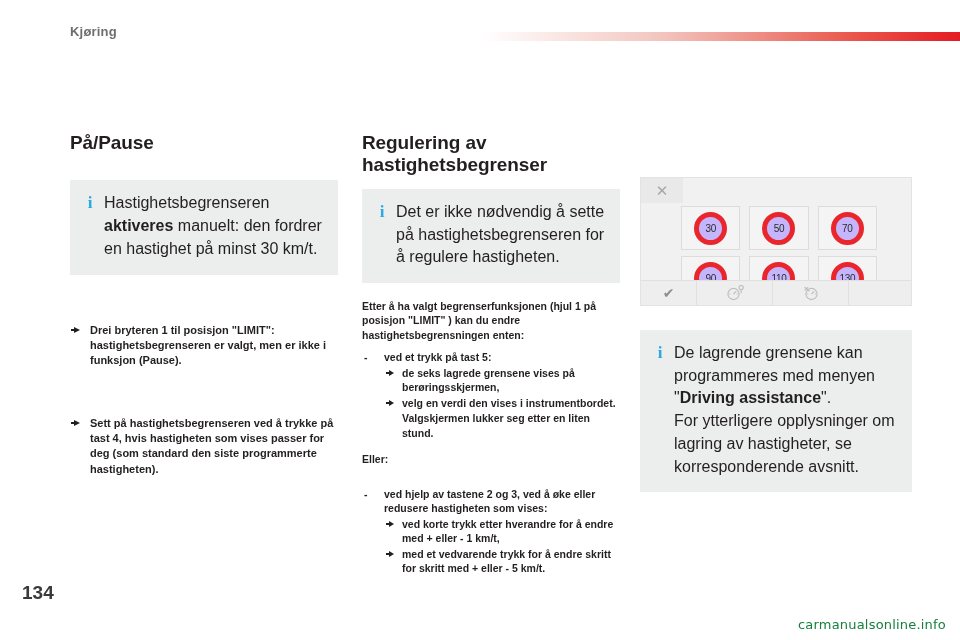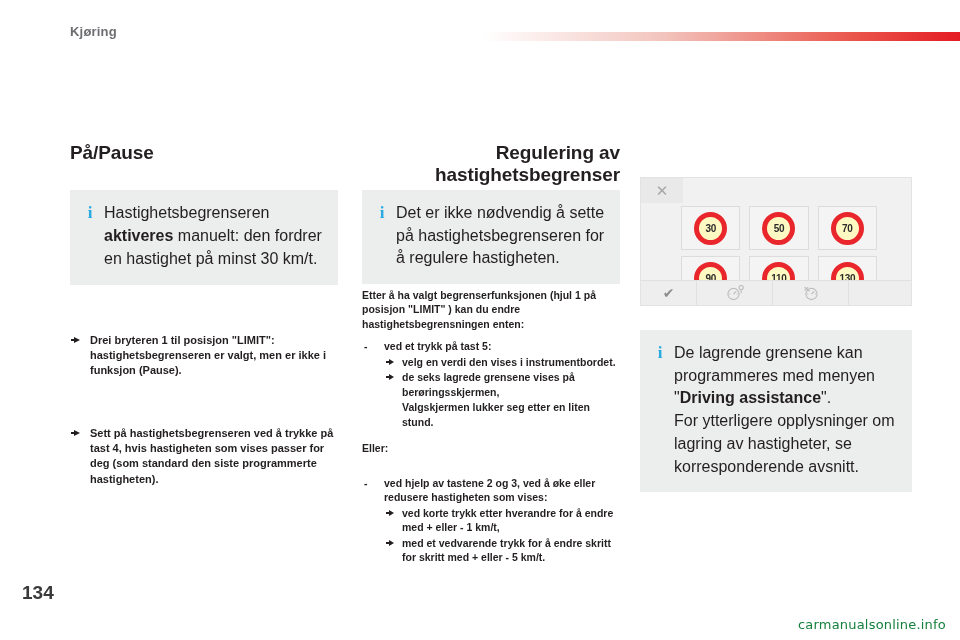--- a/index.html
+++ b/index.html
@@ -37,35 +37,35 @@
     left: 483px;
     top: 32px;
     width: 477px;
     height: 9px;
     background: linear-gradient(to right, #ffffff 0%, #f2c4bd 38%, #ea5a4f 76%, #e41b23 100%);
   }
 
   
   .col {
     position: absolute;
-    top: 142px;
+    top: 132px;
   }
   .col-left   { left: 70px;  width: 268px; }
   .col-mid    { left: 362px; width: 258px; }
   .col-right  { left: 640px; width: 272px; }
 
   h1.section-title {
     margin: 0 0 26px 0;
     font-size: 19px;
     font-weight: bold;
     line-height: 1.18;
     color: #231f20;
     letter-spacing: -0.1px;
   }
-  h1.section-title.two-line { margin-bottom: 3px; text-align: right; }
+  h1.section-title.two-line { margin-bottom: 12px; }
 
   
   .info-box {
     background: #eceded;
     display: flex;
     align-items: flex-start;
     padding: 12px 14px 14px 12px;
     box-sizing: border-box;
   }
   .info-icon {
@@ -212,28 +212,28 @@
     border: 1px solid #dcdcdc;
     background: #f4f4f4;
     display: flex;
     align-items: center;
     justify-content: center;
   }
   .sign {
     width: 33px;
     height: 33px;
     border-radius: 50%;
-    background: #fef9c3;
+    background: #c4b5fd;
     border: 5px solid #e8262b;
     box-sizing: border-box;
     display: flex;
     align-items: center;
     justify-content: center;
     font-size: 10px;
-    font-weight: bold;
+    font-weight: normal;
     color: #2b2b2b;
     letter-spacing: -0.3px;
   }
   .screen-toolbar {
     position: absolute;
     left: 0; bottom: 0;
     width: 100%;
     height: 24px;
     display: grid;
     grid-template-columns: 1fr 1.35fr 1.35fr 1.1fr;
@@ -302,28 +302,28 @@
   <h1 class="section-title two-line">
     <span>Regulering av</span><br>
     <span>hastighetsbegrenser</span>
   </h1>
 
   <div class="info-box">
     <div class="info-icon">i</div>
     <div class="info-text">Det er ikke nødvendig å sette på hastighetsbegrenseren for å regulere hastigheten.</div>
   </div>
 
-  <p class="body-text para" style="margin-top:4px">Etter å ha valgt begrenserfunksjonen (hjul 1 på posisjon "LIMIT" ) kan du endre hastighetsbegrensningen enten:</p>
+  <p class="body-text para" style="margin-top:16px">Etter å ha valgt begrenserfunksjonen (hjul 1 på posisjon "LIMIT" ) kan du endre hastighetsbegrensningen enten:</p>
 
   <ul class="dash-list body-text" style="margin-top:8px">
     <li>
       <span>ved et trykk på tast 5:</span>
       <ul class="sub-list">
+        <li>de seks lagrede grensene vises på berøringsskjermen,</li>
         <li>velg en verdi den vises i instrumentbordet.</li>
-        <li>de seks lagrede grensene vises på berøringsskjermen,</li>
       </ul>
       <div class="body-text" style="padding-left:18px;margin-top:1px">Valgskjermen lukker seg etter en liten stund.</div>
     </li>
   </ul>
 
   <p class="body-text para spaced">Eller:</p>
 
   <ul class="dash-list body-text" style="margin-top:20px">
     <li>
       <span>ved hjelp av tastene 2 og 3, ved å øke eller redusere hastigheten som vises:</span>

